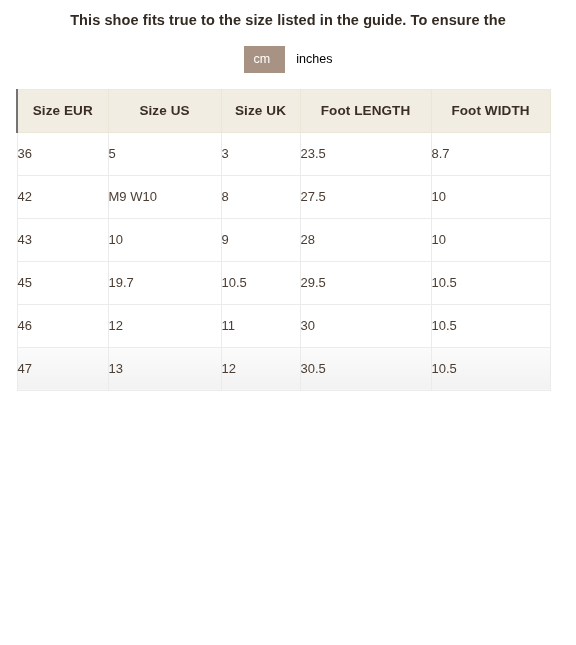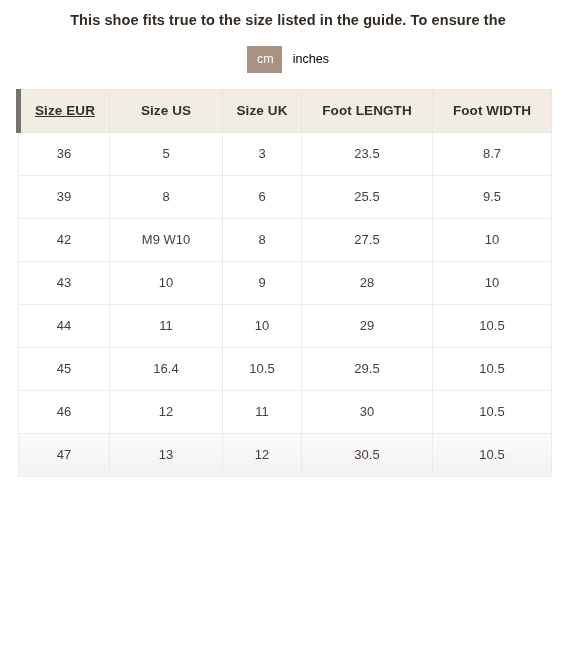--- a/index.html
+++ b/index.html
@@ -42,21 +42,21 @@
   .unit-toggle {
     margin-top: 11px;
     display: flex;
     align-items: center;
     justify-content: center;
     gap: 11px;
   }
   .unit-option {
     font-size: 12.5px;
     line-height: 1;
-    padding: 7px 8px 7px 10px;
+    padding: 7px 15px 7px 10px;
     cursor: pointer;
     user-select: none;
   }
   .unit-option.active {
     background: #a89284;
     color: #ffffff;
     font-weight: normal;
   }
   .unit-option.inactive {
     background: transparent;
@@ -91,27 +91,25 @@
     height: 42px;
     text-align: center;
     vertical-align: middle;
     border-right: 1px solid #ece6d9;
     border-bottom: 1px solid #ece6d9;
     border-top: 1px solid #efe9dd;
     letter-spacing: 0.1px;
     padding: 0;
   }
   table.size-table thead th:first-child {
-    border-left: 5px solid #737373;
-    text-decoration: underline;
+    border-left: 2px solid #737373;
   }
 
   table.size-table tbody td {
     height: 42px;
-    text-align: center;
     vertical-align: middle;
     font-size: 13px;
     color: #4a3d33;
     background: #ffffff;
     border-right: 1px solid #ebebeb;
     border-bottom: 1px solid #ebebeb;
     padding: 0;
   }
   table.size-table tbody td:first-child {
     border-left: 1px solid #ebebeb;
@@ -154,50 +152,36 @@
       </thead>
       <tbody id="size-table-body">
           <tr>
             <td>36</td>
             <td>5</td>
             <td>3</td>
             <td>23.5</td>
             <td>8.7</td>
           </tr>
           <tr>
-            <td>39</td>
-            <td>8</td>
-            <td>6</td>
-            <td>25.5</td>
-            <td>9.5</td>
-          </tr>
-          <tr>
             <td>42</td>
             <td>M9 W10</td>
             <td>8</td>
             <td>27.5</td>
             <td>10</td>
           </tr>
           <tr>
             <td>43</td>
             <td>10</td>
             <td>9</td>
             <td>28</td>
             <td>10</td>
           </tr>
           <tr>
-            <td>44</td>
-            <td>11</td>
-            <td>10</td>
-            <td>29</td>
-            <td>10.5</td>
-          </tr>
-          <tr>
             <td>45</td>
-            <td>16.4</td>
+            <td>19.7</td>
             <td>10.5</td>
             <td>29.5</td>
             <td>10.5</td>
           </tr>
           <tr>
             <td>46</td>
             <td>12</td>
             <td>11</td>
             <td>30</td>
             <td>10.5</td>

